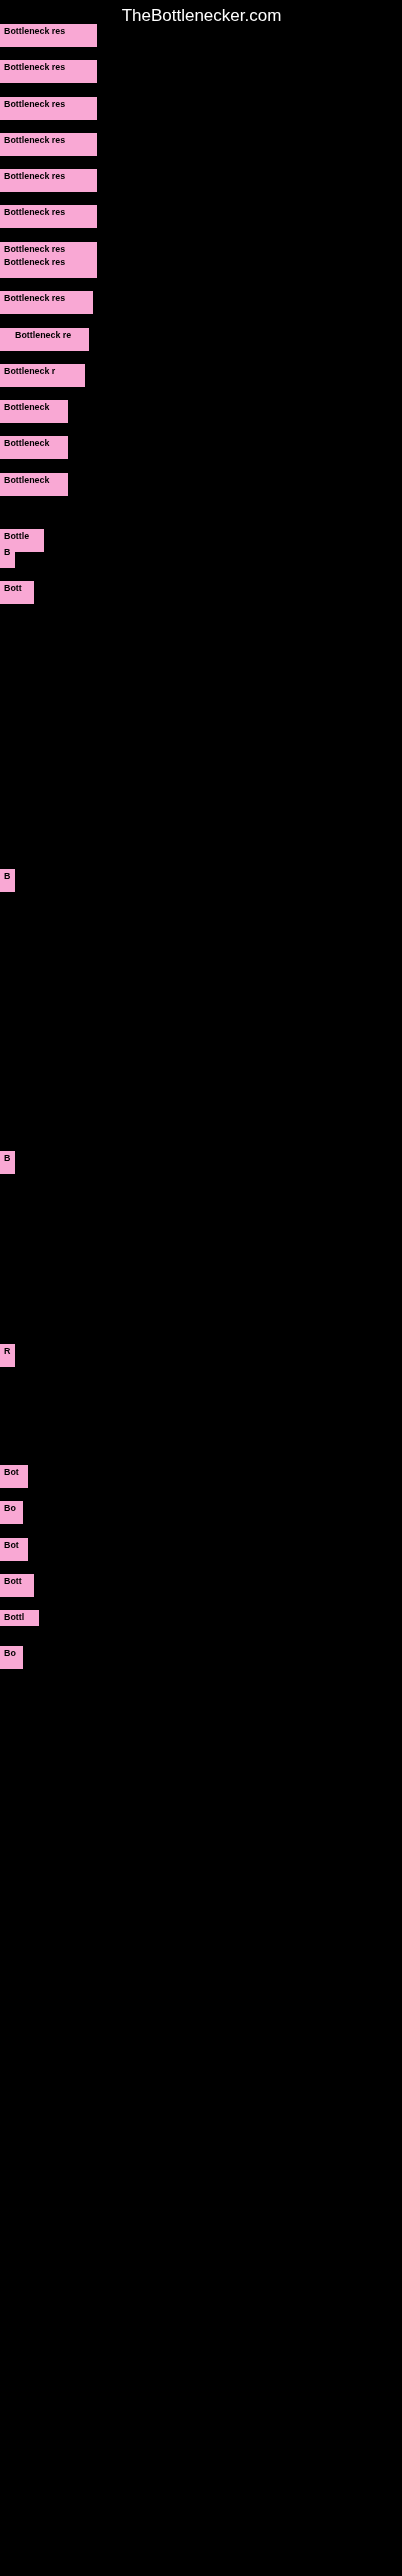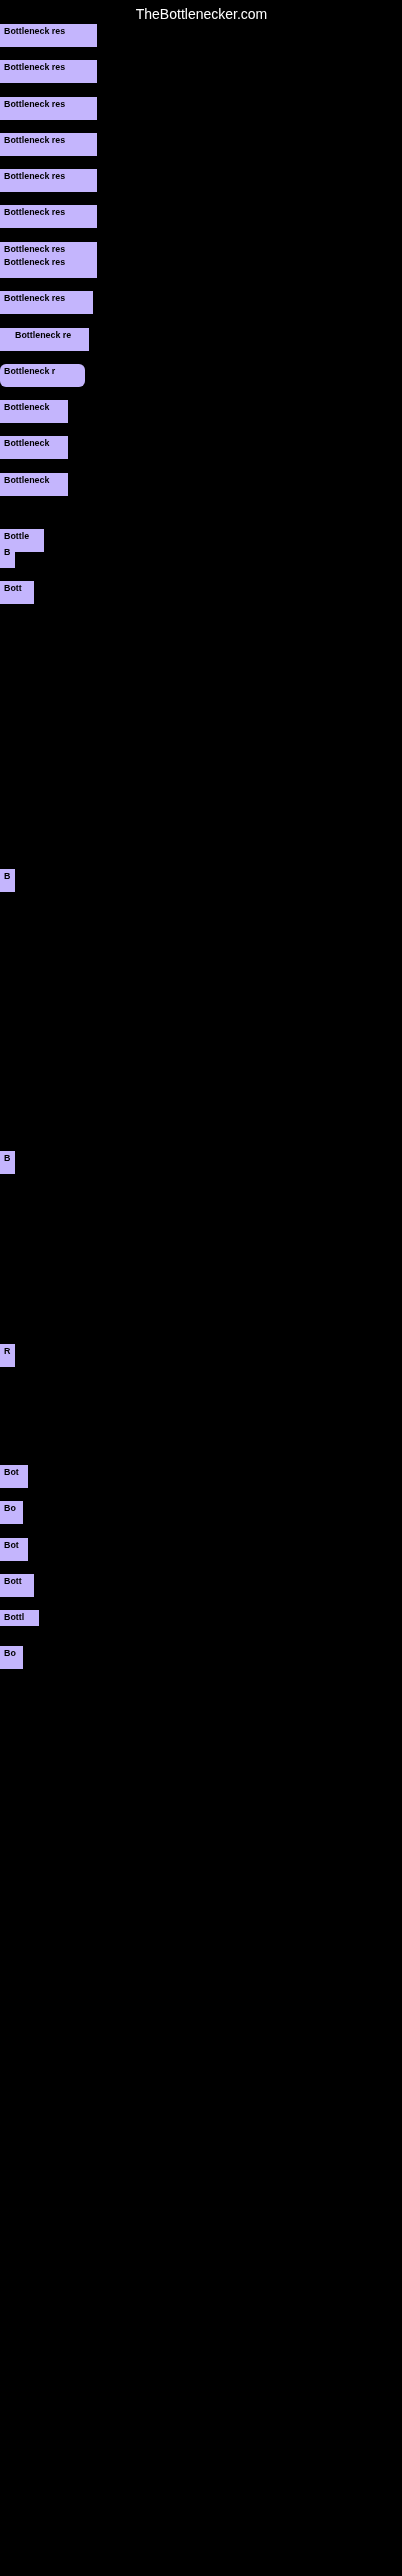--- a/index.html
+++ b/index.html
@@ -16,27 +16,27 @@
       position: relative;
       overflow-x: hidden;
     }
 
     .site-title {
       position: absolute;
       top: 6.4px;
       left: 50%;
       transform: translateX(-50%);
       color: #ffffff;
-      font-size: 14px;
+      font-size: 17px;
       white-space: nowrap;
     }
 
     .bottleneck-label {
       position: absolute;
-      background-color: #c4b5fd;
+      background-color: #f9a8d4;
       color: #000000;
       font-size: 8.9px;
       font-weight: bold;
       padding: 2.4px 4px;
       white-space: nowrap;
       overflow: hidden;
     }
   </style>
 </head>
 <body>
@@ -47,21 +47,21 @@
     <div class="bottleneck-label" style="top: 24px; left: 0px; width: 97px; height: 22.5px;">Bottleneck res</div>
     <div class="bottleneck-label" style="top: 60px; left: 0px; width: 97px; height: 22.5px;">Bottleneck res</div>
     <div class="bottleneck-label" style="top: 97px; left: 0px; width: 97px; height: 22.5px;">Bottleneck res</div>
     <div class="bottleneck-label" style="top: 133px; left: 0px; width: 97px; height: 22.5px;">Bottleneck res</div>
     <div class="bottleneck-label" style="top: 169px; left: 0px; width: 97px; height: 22.5px;">Bottleneck res</div>
     <div class="bottleneck-label" style="top: 205px; left: 0px; width: 97px; height: 22.5px;">Bottleneck res</div>
     <div class="bottleneck-label" style="top: 242px; left: 0px; width: 97px; height: 22.5px;">Bottleneck res</div>
     <div class="bottleneck-label" style="top: 255px; left: 0px; width: 97px; height: 22.5px;">Bottleneck res</div>
     <div class="bottleneck-label" style="top: 291px; left: 0px; width: 93px; height: 22.5px;">Bottleneck res</div>
     <div class="bottleneck-label" style="top: 328px; left: 0px; width: 89px; height: 22.5px; padding-left: 15px;">Bottleneck re</div>
-    <div class="bottleneck-label" style="top: 364px; left: 0px; width: 85px; height: 22.5px; border-radius: 6px;">Bottleneck r</div>
+    <div class="bottleneck-label" style="top: 364px; left: 0px; width: 85px; height: 22.5px;">Bottleneck r</div>
     <div class="bottleneck-label" style="top: 400px; left: 0px; width: 68px; height: 22.5px;">Bottleneck</div>
     <div class="bottleneck-label" style="top: 436px; left: 0px; width: 68px; height: 22.5px;">Bottleneck</div>
     <div class="bottleneck-label" style="top: 473px; left: 0px; width: 68px; height: 22.5px;">Bottleneck</div>
     <div class="bottleneck-label" style="top: 509px; left: 0px; width: 44px; height: 22.5px; margin-top: 20px;">Bottle</div>
     <div class="bottleneck-label" style="top: 545px; left: 0px; width: 14.5px; height: 22.5px;">B</div>
     <div class="bottleneck-label" style="top: 581px; left: 0px; width: 34px; height: 22.5px;">Bott</div>
     <div class="bottleneck-label" style="top: 869px; left: 0px; width: 14.5px; height: 22.5px;">B</div>
     <div class="bottleneck-label" style="top: 1151px; left: 0px; width: 14.5px; height: 22.5px;">B</div>
     <div class="bottleneck-label" style="top: 1344px; left: 0px; width: 14.5px; height: 22.5px;">R</div>
     <div class="bottleneck-label" style="top: 1465px; left: 0px; width: 28px; height: 22.5px;">Bot</div>

